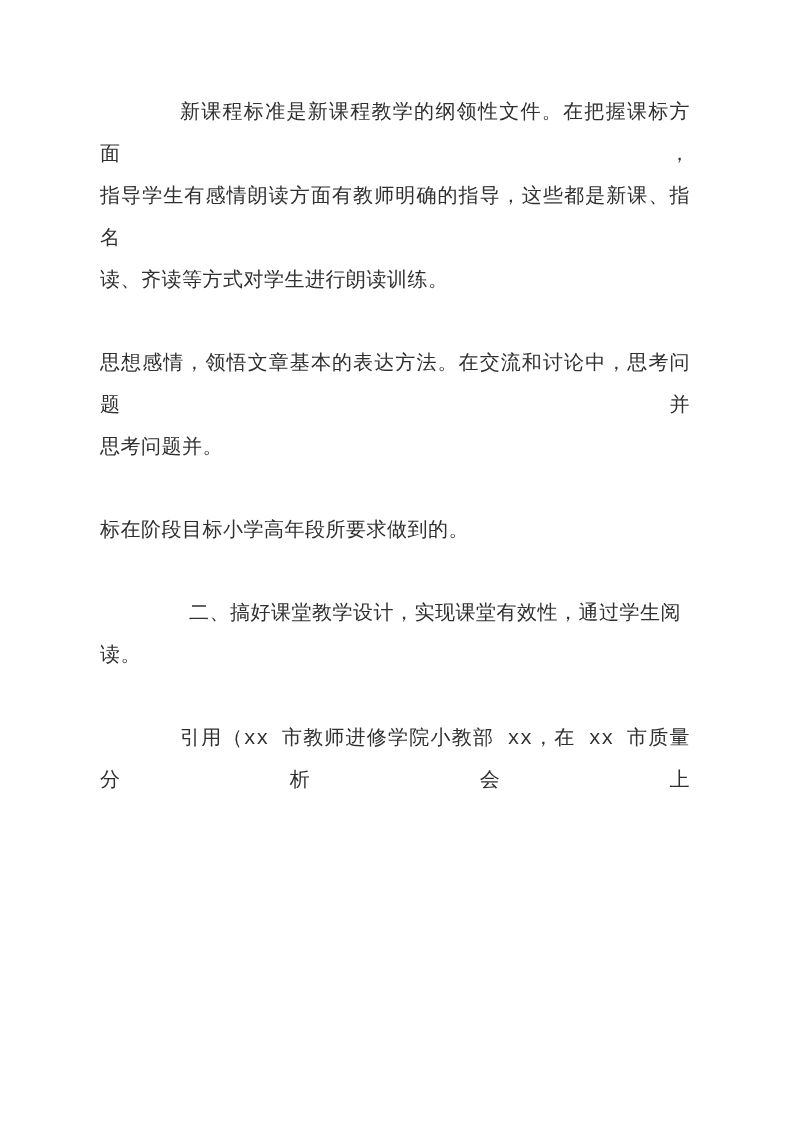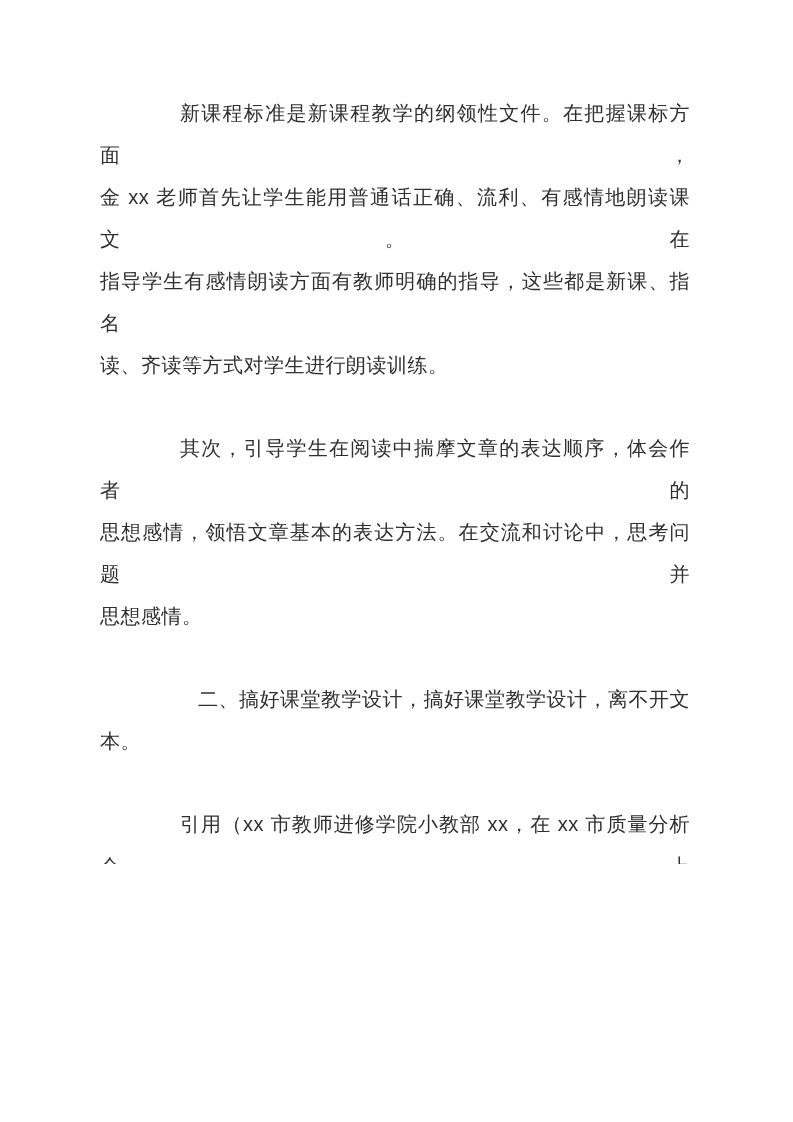--- a/index.html
+++ b/index.html
@@ -6,21 +6,21 @@
     margin: 0;
     padding: 0;
     background: #ffffff;
   }
   .page {
     position: relative;
     width: 793px;
     height: 864px;
     background: #ffffff;
     overflow: hidden;
-    font-family: Liberation Sans, sans-serif;
+    font-family: Liberation Mono, monospace;
   }
   .content {
     position: absolute;
     left: 100px;
     top: 92px;
     width: 590px;
     color: #2f2f2f;
     font-size: 20px;
     line-height: 42px;
   }
@@ -33,42 +33,41 @@
   .line {
     text-align: justify;
     text-align-last: justify;
     white-space: normal;
     letter-spacing: 0.5px;
   }
   .line.first {
     text-indent: 80px;
   }
   .line.last {
-    text-align: right;
+    text-align: center;
     text-align-last: left;
   }
 </style>
 </head>
 <body>
 
 <div class="page">
   <div class="content" id="doc-content">
       <div class="paragraph">
         <div class="line first">新课程标准是新课程教学的纲领性文件。在把握课标方面，</div>
-        <div class="line">金 xx 老师首先让学生能用普通话正确、流利、有感情地朗读课文。在</div>
         <div class="line">指导学生有感情朗读方面有教师明确的指导，这些都是新课、指名</div>
         <div class="line last">读、齐读等方式对学生进行朗读训练。</div>
       </div>
       <div class="paragraph">
-        <div class="line first">其次，引导学生在阅读中揣摩文章的表达顺序，体会作者的</div>
         <div class="line">思想感情，领悟文章基本的表达方法。在交流和讨论中，思考问题并</div>
-        <div class="line last">思想感情。</div>
+        <div class="line last">思考问题并。</div>
       </div>
       <div class="paragraph">
+        <div class="line last">标在阶段目标小学高年段所要求做到的。</div>
       </div>
       <div class="paragraph">
-        <div class="line first last">二、搞好课堂教学设计，搞好课堂教学设计，离不开文本。</div>
+        <div class="line first last">二、搞好课堂教学设计，实现课堂有效性，通过学生阅读。</div>
       </div>
       <div class="paragraph">
         <div class="line first">引用（xx 市教师进修学院小教部 xx，在 xx 市质量分析会上</div>
       </div>
     </div>
 </div>
 
 </body></html>

